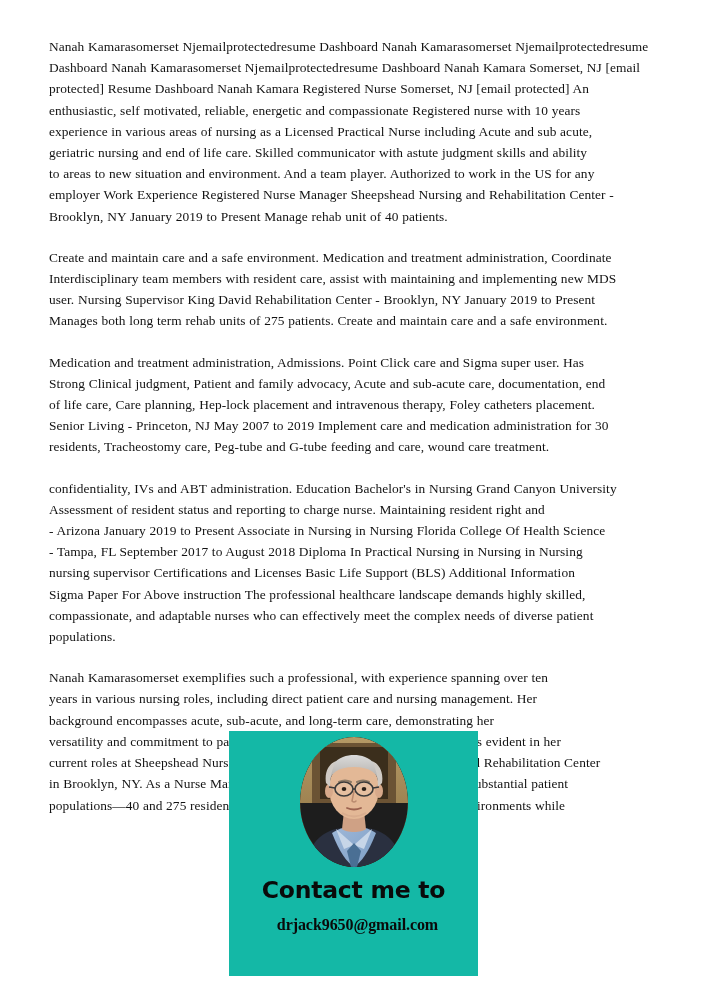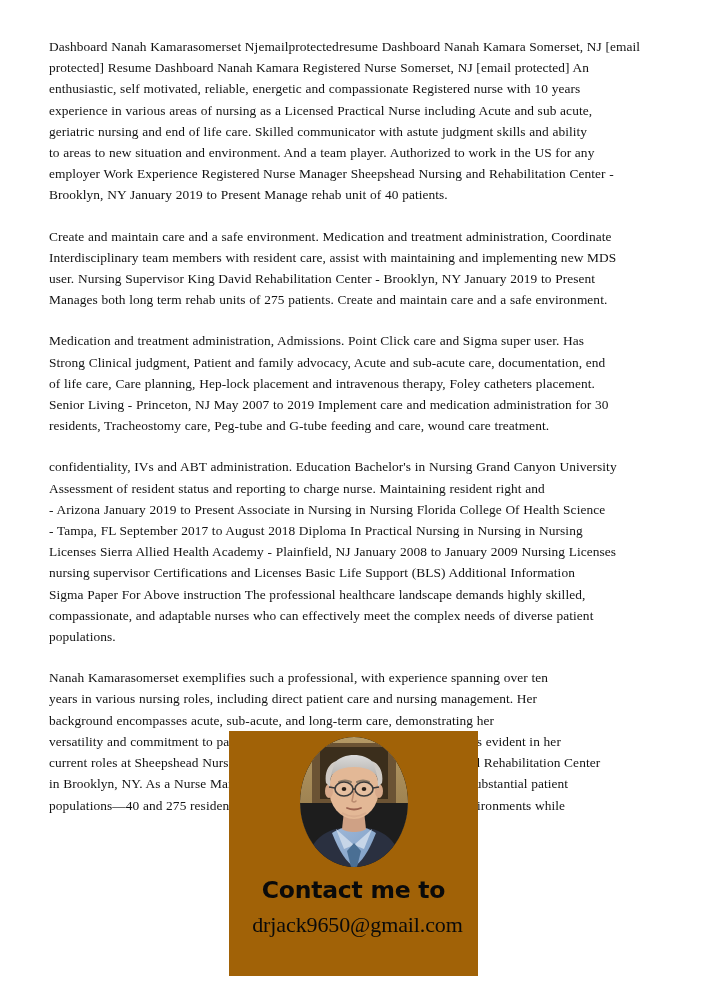--- a/index.html
+++ b/index.html
@@ -47,21 +47,21 @@
     white-space: pre;
   }
 
   
   #contact-overlay {
     position: absolute;
     left: 229px;
     top: 731px;
     width: 249px;
     height: 245px;
-    background: #a16207;
+    background: #14b8a6;
     box-sizing: border-box;
     display: flex;
     flex-direction: column;
     align-items: center;
     overflow: hidden;
   }
 
   .portrait-wrap {
     margin-top: 6px;
     width: 108px;
@@ -80,38 +80,39 @@
     font-size: 23.5px;
     line-height: 30px;
     color: #0a0a0a;
     text-align: center;
     letter-spacing: -0.01em;
   }
   .contact-line.first { margin-top: 8px; }
 
   .contact-email {
     font-family: "Liberation Serif", "DejaVu Serif", serif;
-    font-weight: normal;
-    font-size: 22px;
+    font-weight: bold;
+    font-size: 16px;
     line-height: 28px;
     color: #0a0a0a;
     text-align: center;
     margin-top: 6px;
     letter-spacing: -0.005em;
     margin-left: 8px;
   }
 </style>
 </head>
 <body>
 
 <div id="page">
 
   <div class="doc-body">
 
     <p class="para">
+      <span class="line">Nanah Kamarasomerset Njemailprotectedresume Dashboard Nanah Kamarasomerset Njemailprotectedresume</span>
       <span class="line">Dashboard Nanah Kamarasomerset Njemailprotectedresume Dashboard Nanah Kamara Somerset, NJ [email</span>
       <span class="line">protected] Resume Dashboard Nanah Kamara Registered Nurse Somerset, NJ [email protected] An</span>
       <span class="line">enthusiastic, self motivated, reliable, energetic and compassionate Registered nurse with 10 years</span>
       <span class="line">experience in various areas of nursing as a Licensed Practical Nurse including Acute and sub acute,</span>
       <span class="line">geriatric nursing and end of life care. Skilled communicator with astute judgment skills and ability</span>
       <span class="line">to areas to new situation and environment. And a team player. Authorized to work in the US for any</span>
       <span class="line">employer Work Experience Registered Nurse Manager Sheepshead Nursing and Rehabilitation Center -</span>
       <span class="line">Brooklyn, NY January 2019 to Present Manage rehab unit of 40 patients.</span>
     </p>
 
@@ -128,21 +129,20 @@
       <span class="line">of life care, Care planning, Hep-lock placement and intravenous therapy, Foley catheters placement.</span>
       <span class="line">Senior Living - Princeton, NJ May 2007 to 2019 Implement care and medication administration for 30</span>
       <span class="line">residents, Tracheostomy care, Peg-tube and G-tube feeding and care, wound care treatment.</span>
     </p>
 
     <p class="para">
       <span class="line">confidentiality, IVs and ABT administration. Education Bachelor's in Nursing Grand Canyon University</span>
       <span class="line">Assessment of resident status and reporting to charge nurse. Maintaining resident right and</span>
       <span class="line">- Arizona January 2019 to Present Associate in Nursing in Nursing Florida College Of Health Science</span>
       <span class="line">- Tampa, FL September 2017 to August 2018 Diploma In Practical Nursing in Nursing in Nursing</span>
-      <span class="line">Licenses Sierra Allied Health Academy - Plainfield, NJ January 2008 to January 2009 Nursing Licenses</span>
       <span class="line">nursing supervisor Certifications and Licenses Basic Life Support (BLS) Additional Information</span>
       <span class="line">Sigma Paper For Above instruction The professional healthcare landscape demands highly skilled,</span>
       <span class="line">compassionate, and adaptable nurses who can effectively meet the complex needs of diverse patient</span>
       <span class="line">populations.</span>
     </p>
 
     <p class="para">
       <span class="line">Nanah Kamarasomerset exemplifies such a professional, with experience spanning over ten</span>
       <span class="line">years in various nursing roles, including direct patient care and nursing management. Her</span>
       <span class="line">background encompasses acute, sub-acute, and long-term care, demonstrating her</span>

